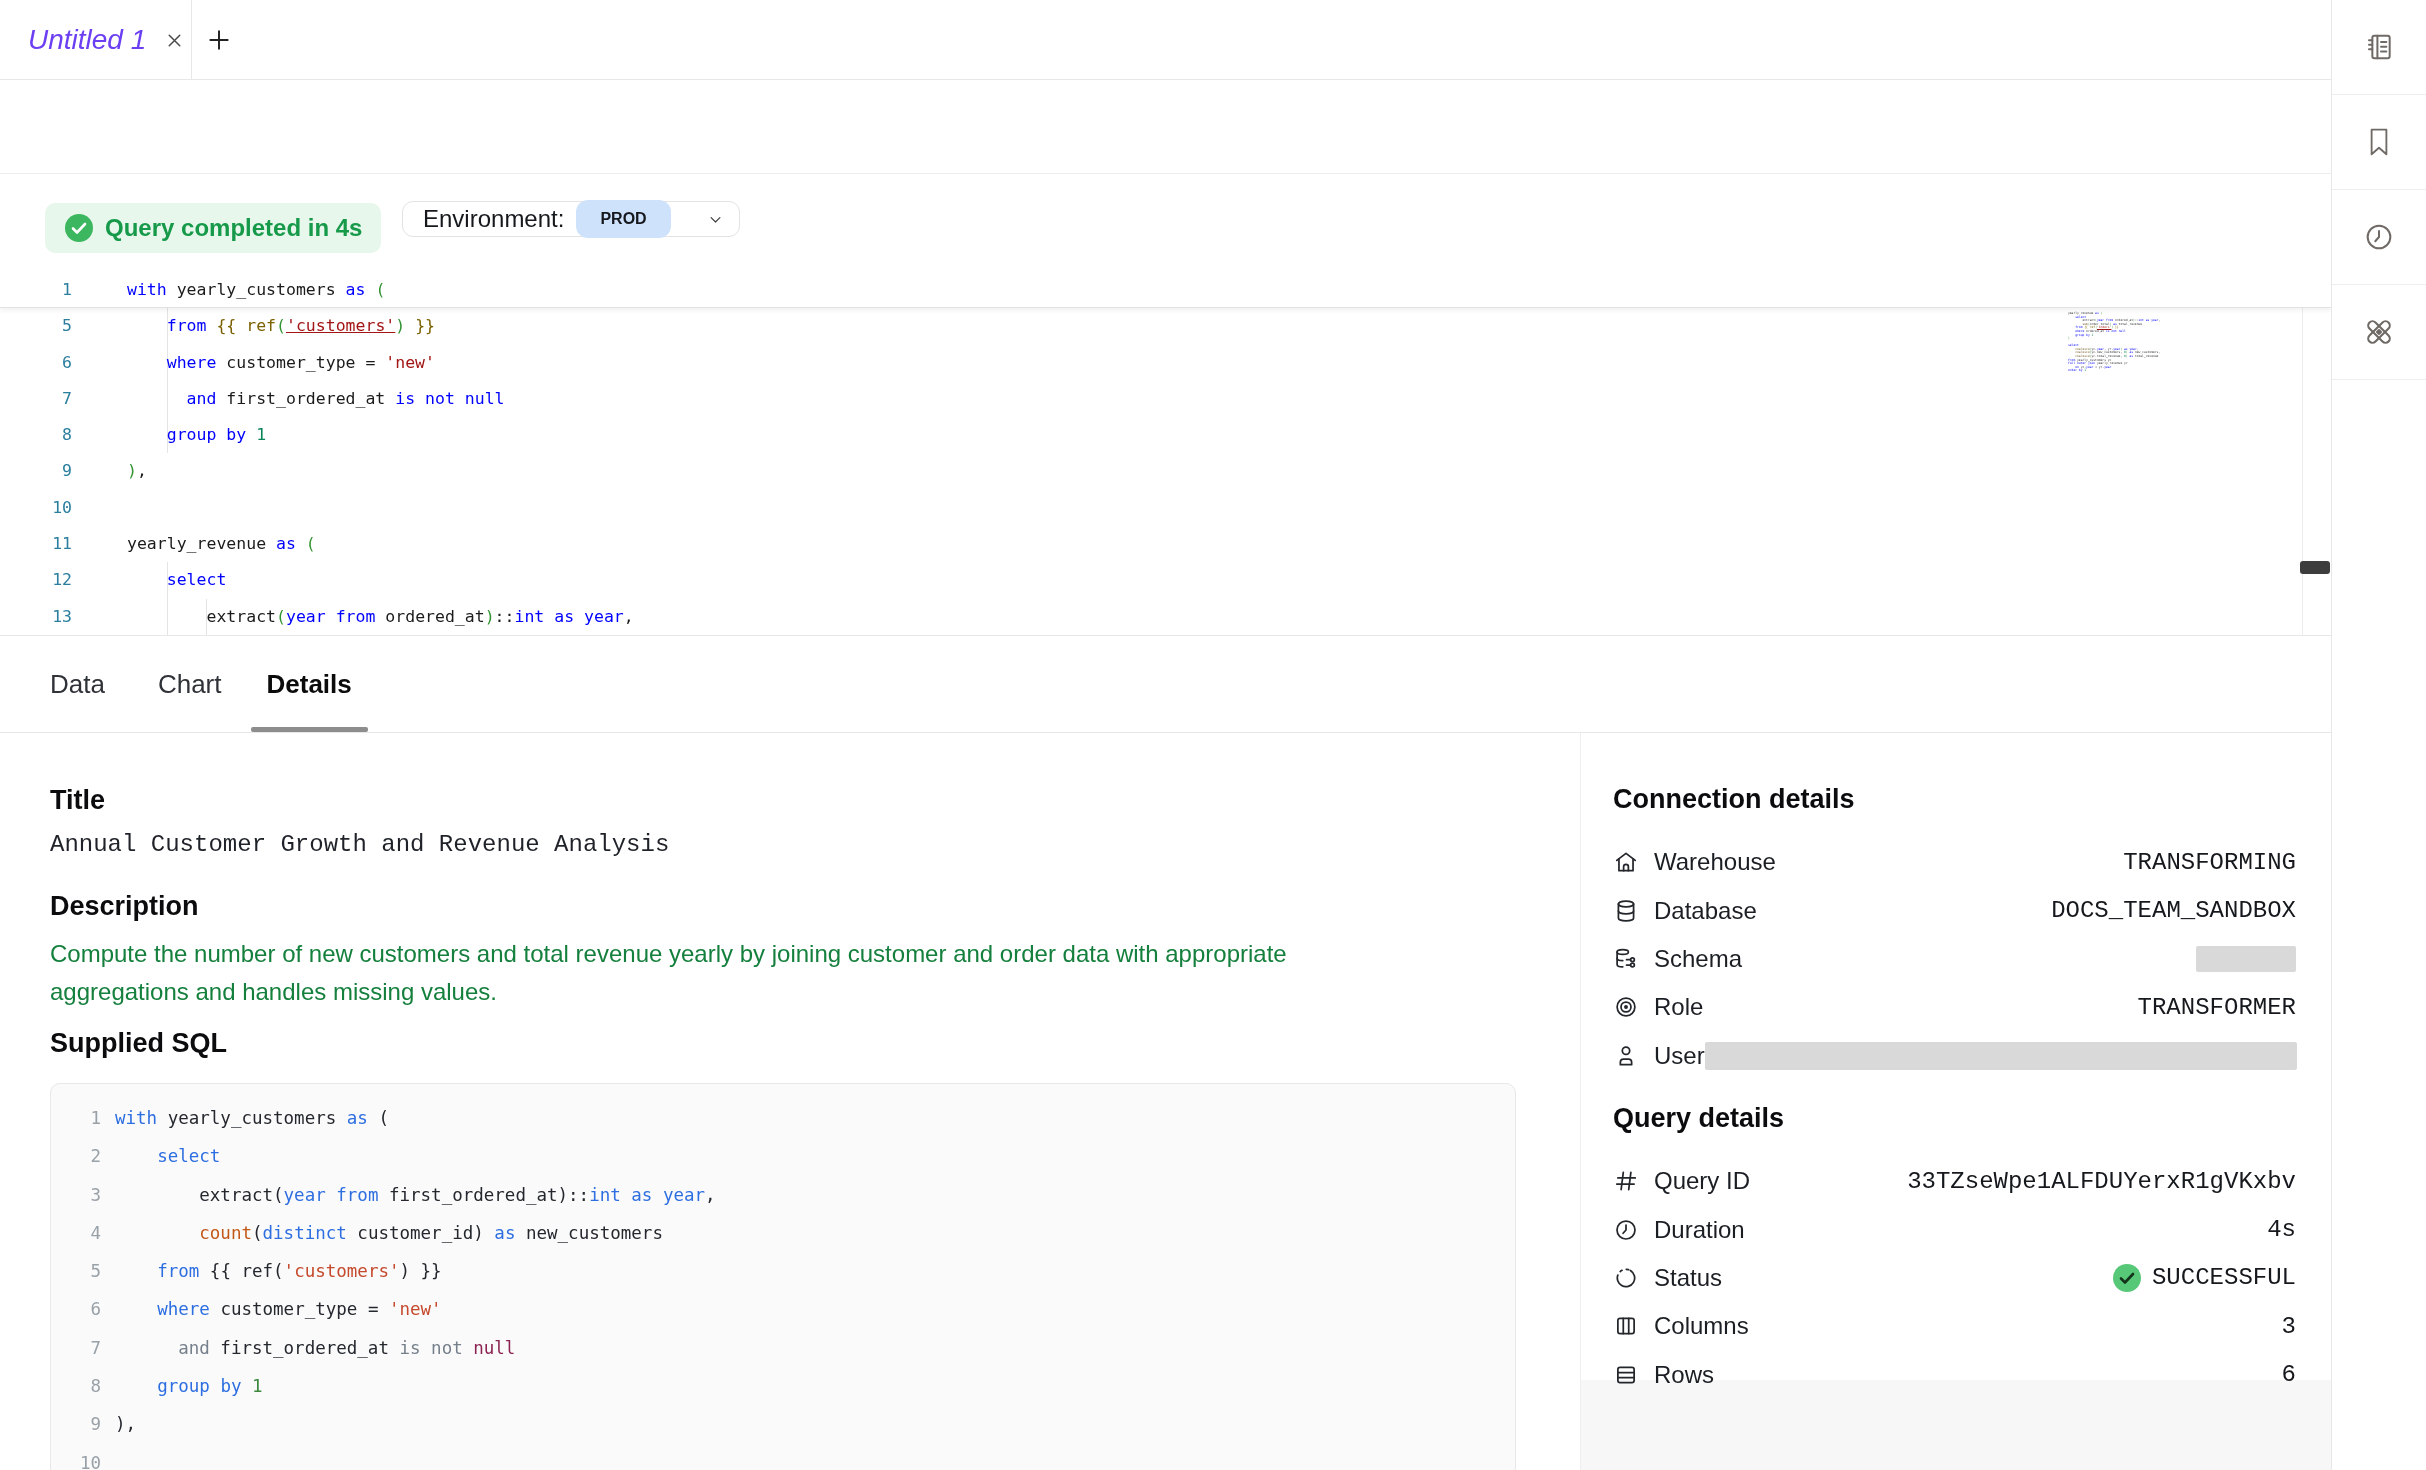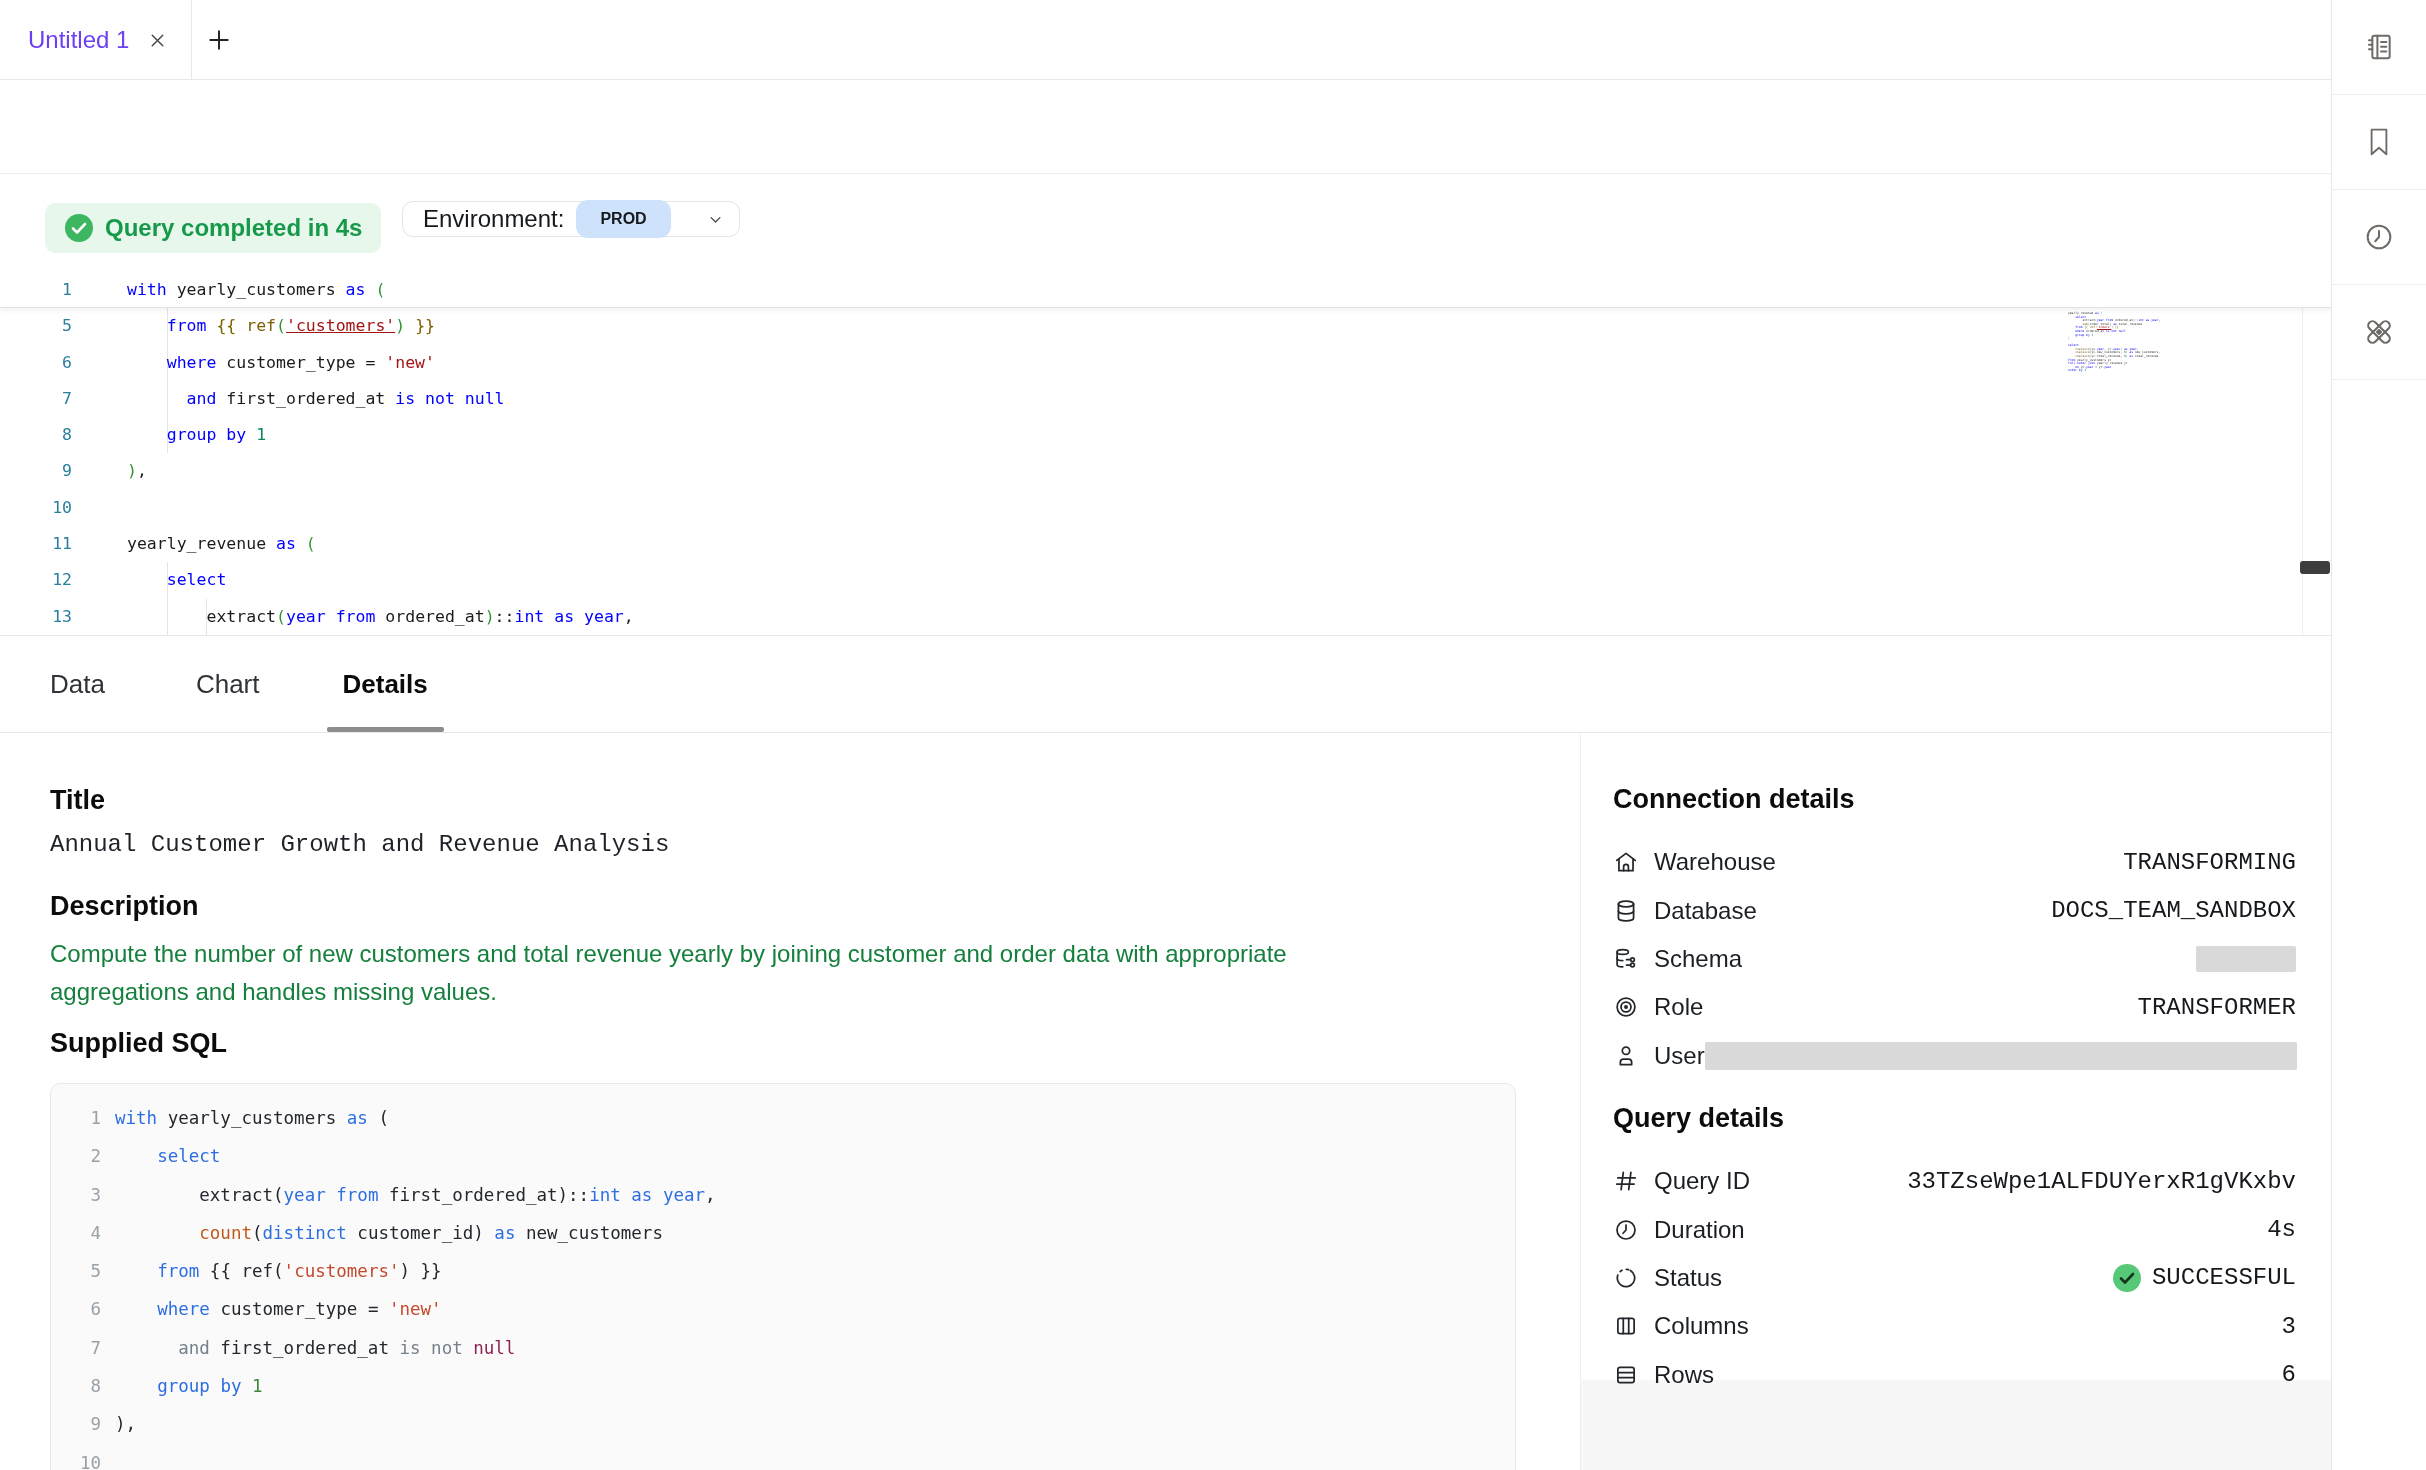--- a/index.html
+++ b/index.html
@@ -11,21 +11,21 @@
   #sidebar { position:absolute; left:2331px; top:0; width:95px; height:1470px;
     border-left:1px solid #e8e8e8; background:#fff; }
   .side-cell { height:95px; border-bottom:1px solid #eeeeee; display:flex;
     align-items:center; justify-content:center; cursor:pointer; }
 
   
   #tabbar { position:absolute; left:0; top:0; width:2331px; height:80px;
     border-bottom:1px solid #e8e8e8; background:#fff; }
   .tab { position:absolute; left:0; top:0; width:192px; height:80px;
     border-right:1px solid #e8e8e8; display:flex; align-items:center; padding-left:28px; cursor:pointer; }
-  .tab-label { font-size:24px; color:var(--accent,#6c3ff2); }
+  .tab-label { font-size:28px; color:var(--accent,#6c3ff2);font-style:italic; }
   .tab-close { margin-left:18px; cursor:pointer; }
   .plus-btn { position:absolute; left:206px; top:27px; cursor:pointer; }
 
   
   #toolbar { position:absolute; left:0; top:80px; width:2331px; height:94px;
     border-bottom:1px solid #ededed; background:#fff; }
   .bm-btn { position:absolute; left:1883px; top:110px; cursor:pointer; }
   .develop-btn { position:absolute; left:1956px; top:98px; width:162px; height:62px;
     border:1.5px solid #a3a3a3; border-radius:9px; background:#fff; display:flex;
     align-items:center; justify-content:center; gap:12px; cursor:pointer; }
@@ -69,21 +69,21 @@
   
   .e-kw{color:#0000ff} .e-str{color:#a31515} .e-j{color:#7b6000}
   .e-fn{color:#795e26} .e-num{color:#098658} .e-par{color:#319331}
   .u{text-decoration:underline}
   
   .d-kw{color:#2d6ee0} .d-str{color:#c5492c} .d-fn{color:#c25817}
   .d-num{color:#3c873c} .d-gray{color:#76808c} .d-null{color:#8b2252}
 
   
   #restabs { position:absolute; left:0; top:636px; width:2331px; height:97px;
-    border-bottom:1px solid #e8e8e8; background:#fff; display:flex; align-items:stretch;gap:38px; }
+    border-bottom:1px solid #e8e8e8; background:#fff; display:flex; align-items:stretch; }
   .rtab { display:flex; align-items:center; font-size:26px; color:#2f3237; cursor:pointer;
     position:relative; }
   .rtab.t0 { margin-left:50px; }
   .rtab.t1 { margin-left:53px; }
   .rtab.t2 { margin-left:29px; padding:0 16px; font-weight:700; color:#0b0b0b; }
   .rtab .ind { position:absolute; left:0; right:0; bottom:0; height:5px;
     background:#8d8d8d; border-radius:2px; }
 
   
   #details { position:absolute; left:0; top:733px; width:2331px; height:737px; background:#fff; }

